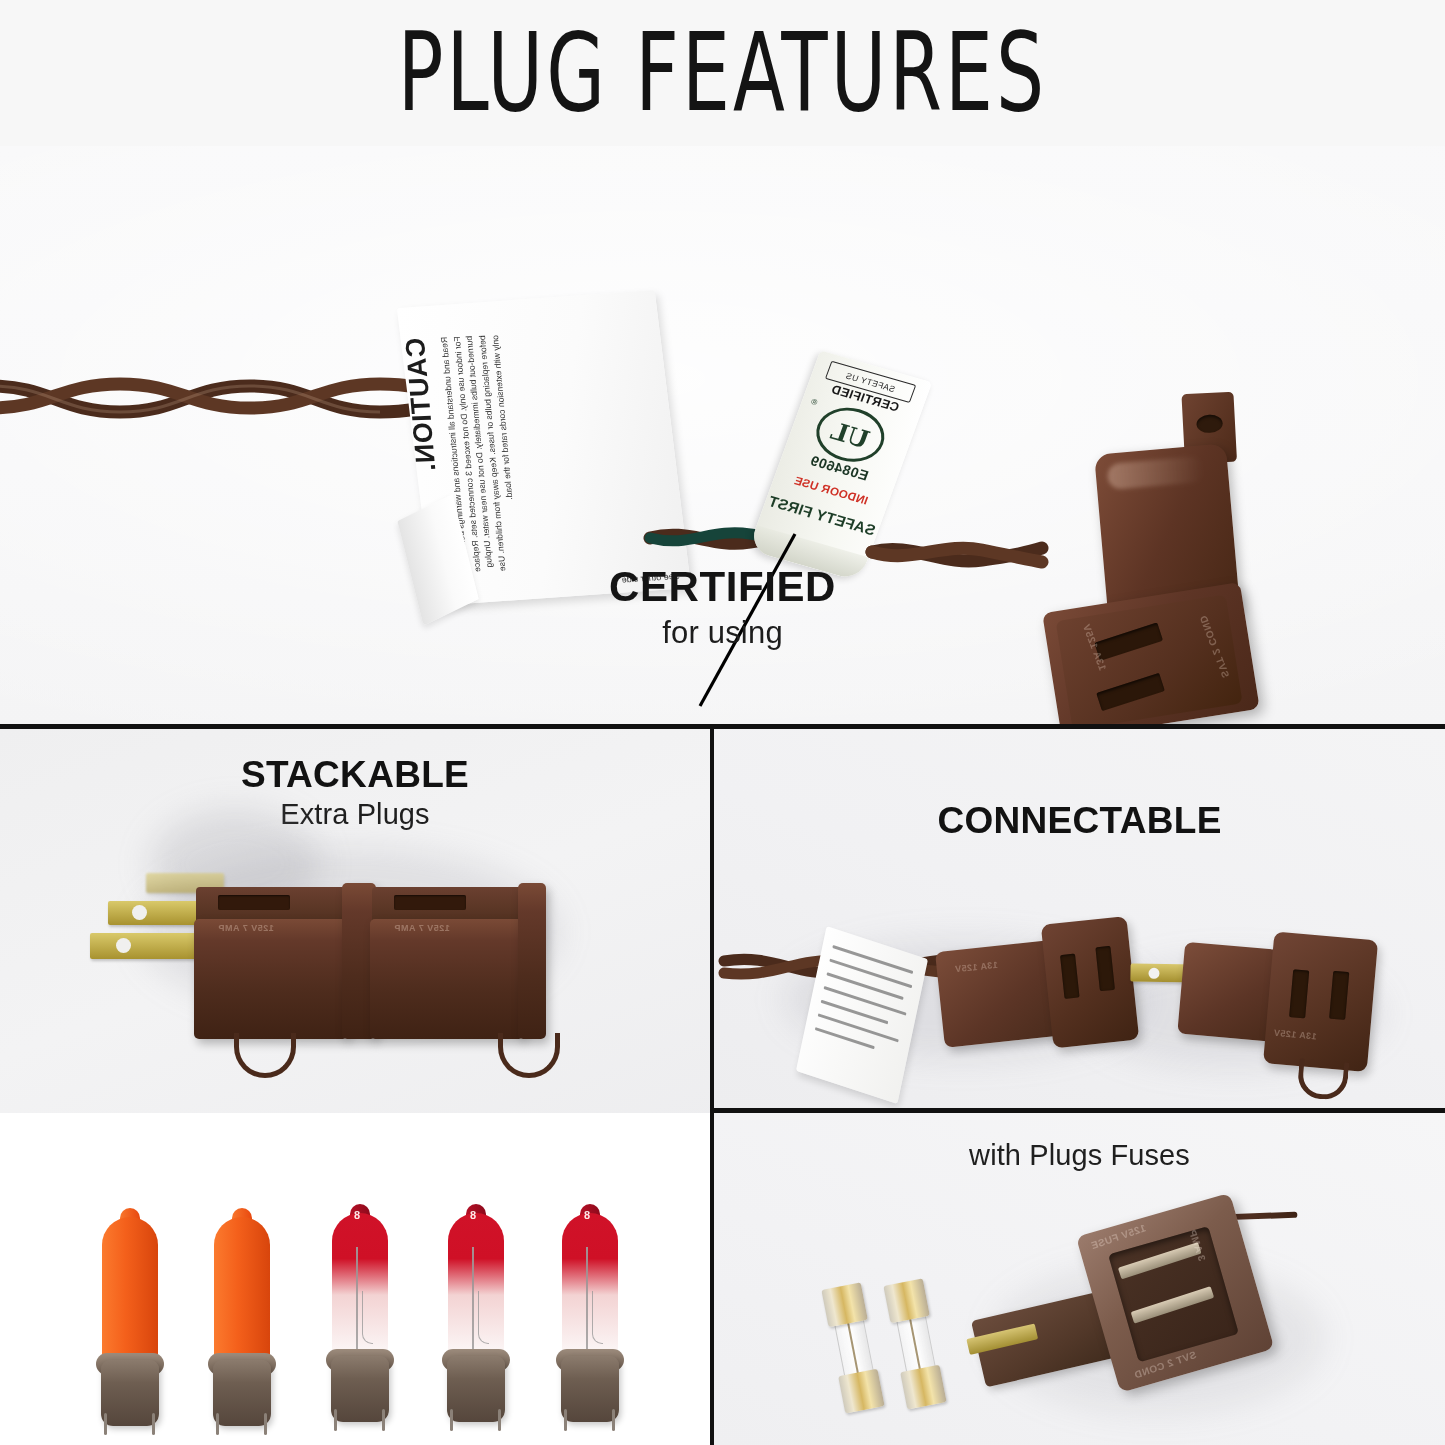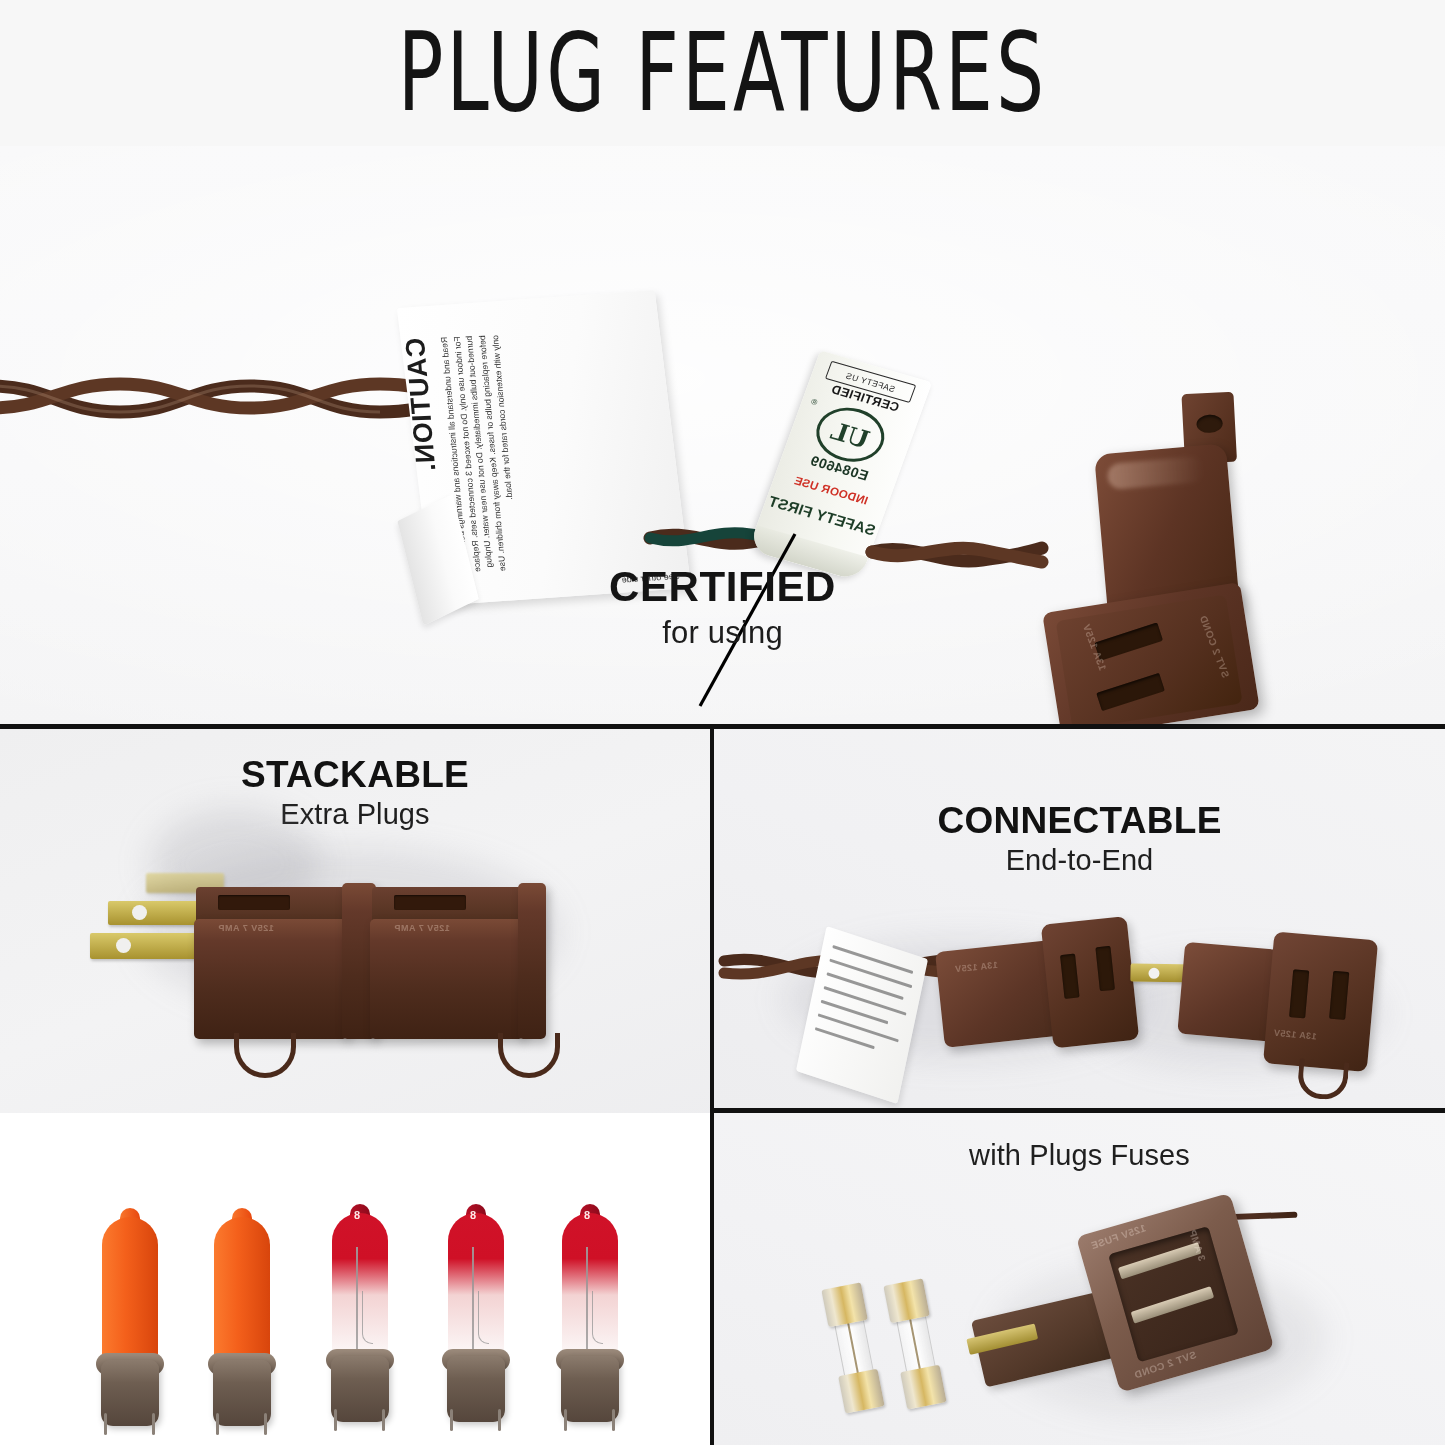--- a/index.html
+++ b/index.html
@@ -347,21 +347,20 @@
       <div class="sp-txt" style="left:306px;top:62px;">125V 7 AMP</div>
       <div class="sp-loop" style="left:410px;top:172px;width:52px;height:40px;"></div>
 
       <div class="sp-block" style="left:430px;top:22px;width:28px;height:156px;"></div>
     </div>
   </div>
 
   <div class="panel p-tr">
     <div class="p-head" style="top:32px;margin-top:40px;">
       <div class="p-title">CONNECTABLE</div>
-      <div class="p-sub">End-to-End</div>
     </div>
 
     <div class="blob" style="left:70px;top:210px;width:360px;height:120px;background:rgba(130,130,140,.15);"></div>
     <div class="blob" style="left:370px;top:230px;width:300px;height:110px;background:rgba(130,130,140,.14);"></div>
 
     <div class="cord" style="left:10px;top:222px;width:230px;">
       <svg width="230" height="34" viewBox="0 0 230 34">
         <path d="M0,10 C50,2 70,26 120,22 C170,18 200,10 230,8" stroke="#4b2b1c" stroke-width="11" fill="none" stroke-linecap="round"></path>
         <path d="M0,22 C50,28 70,6 120,10 C170,14 200,20 230,22" stroke="#5d3724" stroke-width="11" fill="none" stroke-linecap="round"></path>
       </svg>

